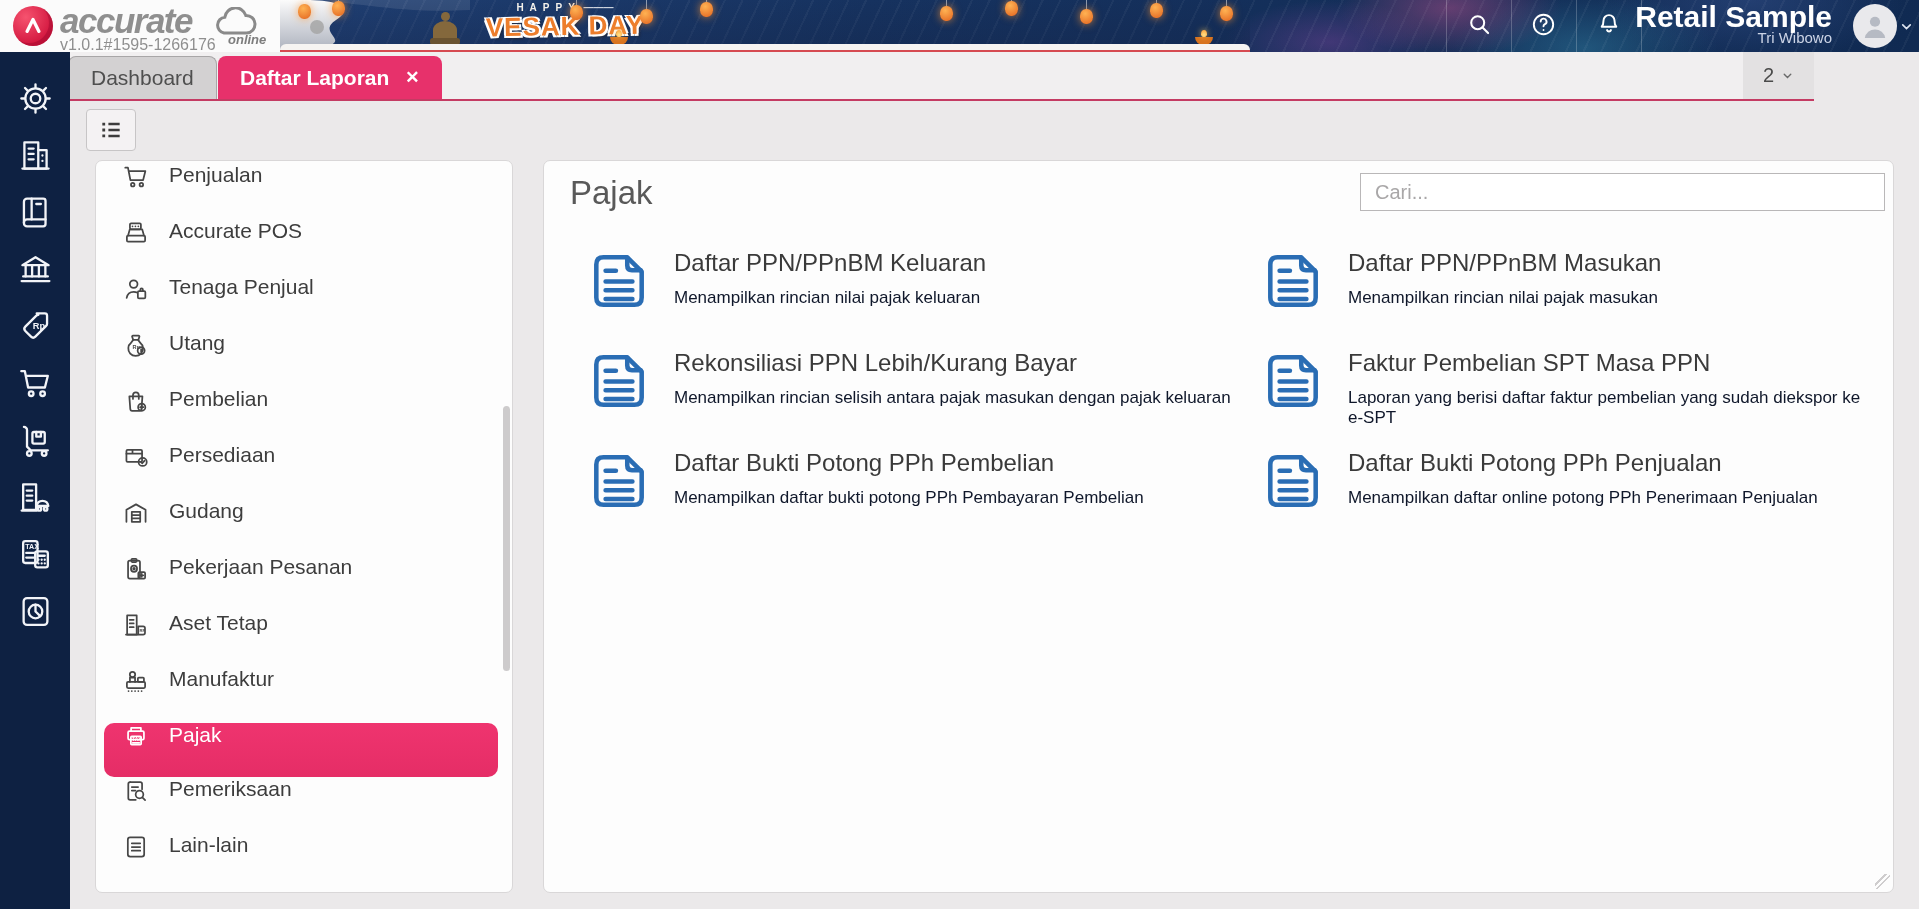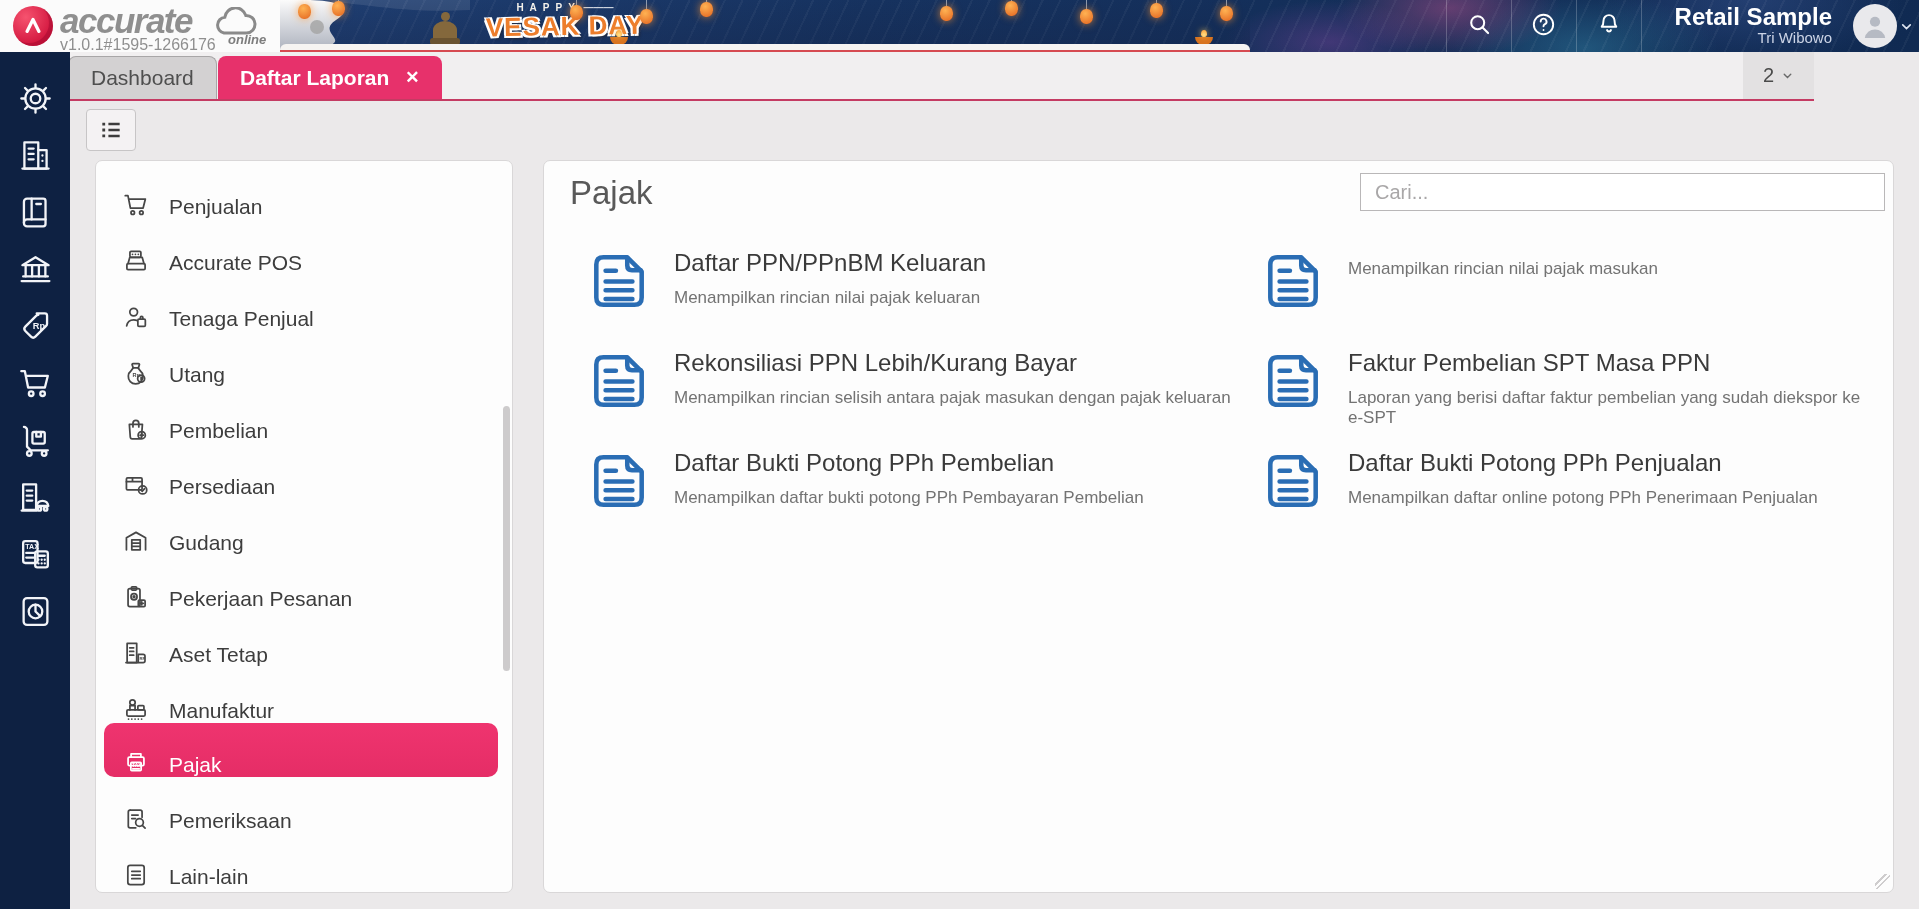--- a/index.html
+++ b/index.html
@@ -52,21 +52,21 @@
     background:radial-gradient(circle at 40% 30%, #ffb253, #e2641f); box-shadow:0 0 9px rgba(255,150,50,.75); }
   .diya { position:absolute; bottom:7px; width:18px; height:8px; background:#d8731f; border-radius:0 0 10px 10px; }
   .diya::before { content:""; position:absolute; left:6px; top:-7px; width:6px; height:7px; border-radius:50% 50% 50% 50%/60% 60% 40% 40%;
     background:radial-gradient(circle at 50% 70%, #ffe28a, #ff9a2d); box-shadow:0 0 6px rgba(255,200,80,.9); }
 
   .top-sep { position:absolute; top:0; width:1px; height:52px; background:rgba(255,255,255,.22); }
   .top-actions { position:absolute; left:1446px; top:0; width:195px; height:52px; display:flex; }
   .top-icon-btn { width:65px; height:52px; display:flex; align-items:center; justify-content:center;
     color:#fff; cursor:pointer; }
   .company-block { position:absolute; right:87px; top:5px; text-align:right; color:#fff; }
-  .company-name { font-size:24px; font-weight:700; line-height:24px; }
+  .company-name { font-size:30px; font-weight:700; line-height:24px; }
   .user-name { font-size:15px; color:#ccd4e6; line-height:18px; }
   .avatar { position:absolute; left:1853px; top:4px; width:44px; height:44px; border-radius:50%;
     background:#e9e9ec; display:flex; align-items:center; justify-content:center; overflow:hidden; }
   .avatar-chevron { position:absolute; left:1899px; top:19px; color:#dfe5f0; }
 
   
   .tabstrip { position:absolute; left:70px; top:52px; width:1744px; height:49px; background:#f1eff0;
     border-bottom:2px solid #c43b63;padding-left:10px; }
   .tab { position:absolute; bottom:0; height:43px; display:flex; align-items:center; padding:0 22px;
     border-radius:8px 8px 0 0; font-size:21px; cursor:pointer; }
@@ -84,21 +84,21 @@
   .rail { position:absolute; left:0; top:52px; width:70px; height:857px; background:#0e2142;
     display:flex; flex-direction:column; align-items:center; padding-top:18px; }
   .rail-btn { width:52px; height:57px; display:flex; align-items:center; justify-content:center;
     color:#f2f4f8; cursor:pointer; }
   .rail-btn svg { width:37px; height:37px; }
 
   
   .panel { background:#fdfdfd; border:1px solid #d9d7d8; border-radius:7px; }
   .menu-panel { position:absolute; left:95px; top:160px; width:418px; height:733px; overflow:hidden; }
   .menu-list { padding-top:2px; }
-  .menu-item { height:56px; display:flex; align-items:flex-end; padding-left:26px; gap:19px;
+  .menu-item { height:56px; display:flex; align-items:flex-start; padding-left:26px; gap:19px;
     font-size:21px; color:#3d3d3d; cursor:pointer; }
   .menu-item .ico { width:28px; height:28px; color:#474747; flex:0 0 28px; }
   .menu-item .ico svg { width:28px; height:28px; }
   .menu-item.selected { background:linear-gradient(180deg,#ef346f,#e52d66); color:#fff; border-radius:10px;
     margin:0 14px 0 8px; padding-left:18px; height:54px; }
   .menu-item.selected .ico { color:#fff; }
   .menu-scroll-thumb { position:absolute; right:2px; top:245px; width:7px; height:265px;
     background:#cdcbcc; border-radius:4px; }
 
   
@@ -106,21 +106,21 @@
   .main-title { position:absolute; left:26px; top:13px; font-size:33px; color:#595959; }
   .search-box { position:absolute; right:8px; top:12px; width:525px; height:38px; border:1px solid #b9b7b8;
     border-radius:0; background:#fff; font-size:20px; color:#444; padding:0 14px;
     font-family:"Liberation Sans", sans-serif; }
   .search-box::placeholder { color:#a9a7a8; }
   .report-grid { position:absolute; left:42px; top:87px; right:20px; display:grid;
     grid-template-columns:674px 1fr; grid-auto-rows:100px; }
   .report-item { display:flex; gap:22px; cursor:pointer; align-items:flex-start; }
   .report-ico { flex:0 0 66px; }
   .report-title { font-size:24px; color:#3a3a3a; margin-top:1px; }
-  .report-desc { font-size:17px; color:#737373; margin-top:11px; }
+  .report-desc { font-size:17px; color:#0f172a; margin-top:11px; }
   .resize-grip { position:absolute; right:3px; bottom:3px; width:15px; height:15px;
     background:
       linear-gradient(135deg, transparent 0 7px, #cfcdce 7px 8.5px, transparent 8.5px 11px, #cfcdce 11px 12.5px, transparent 12.5px);
     border-bottom-right-radius:6px; }
 </style>
 </head>
 <body>
 
 <div id="app">
 
@@ -495,20 +495,21 @@
      </div>
         </div>
         <div class="report-item">
           <span class="report-ico"><svg viewBox="0 0 64 64" width="66" height="66" fill="none" stroke="#2a6db4" stroke-width="4.4" stroke-linecap="round" stroke-linejoin="round">
               <path d="M10 16q0-7 7-7h23l14 14v25q0 7-7 7H17q-7 0-7-7z"></path>
               <path d="M40 9.5V17q0 4.5 4.5 4.5H53"></path>
               <path d="M19 22h10"></path>
               <path d="M19 32.5h26M19 41h26M19 49.5h26"></path>
             </svg></span>
           <div>
+       <div class="report-title">Daftar PPN/PPnBM Masukan</div>
        <div class="report-desc">Menampilkan rincian nilai pajak masukan</div>
      </div>
         </div>
         <div class="report-item">
           <span class="report-ico"><svg viewBox="0 0 64 64" width="66" height="66" fill="none" stroke="#2a6db4" stroke-width="4.4" stroke-linecap="round" stroke-linejoin="round">
               <path d="M10 16q0-7 7-7h23l14 14v25q0 7-7 7H17q-7 0-7-7z"></path>
               <path d="M40 9.5V17q0 4.5 4.5 4.5H53"></path>
               <path d="M19 22h10"></path>
               <path d="M19 32.5h26M19 41h26M19 49.5h26"></path>
             </svg></span>

